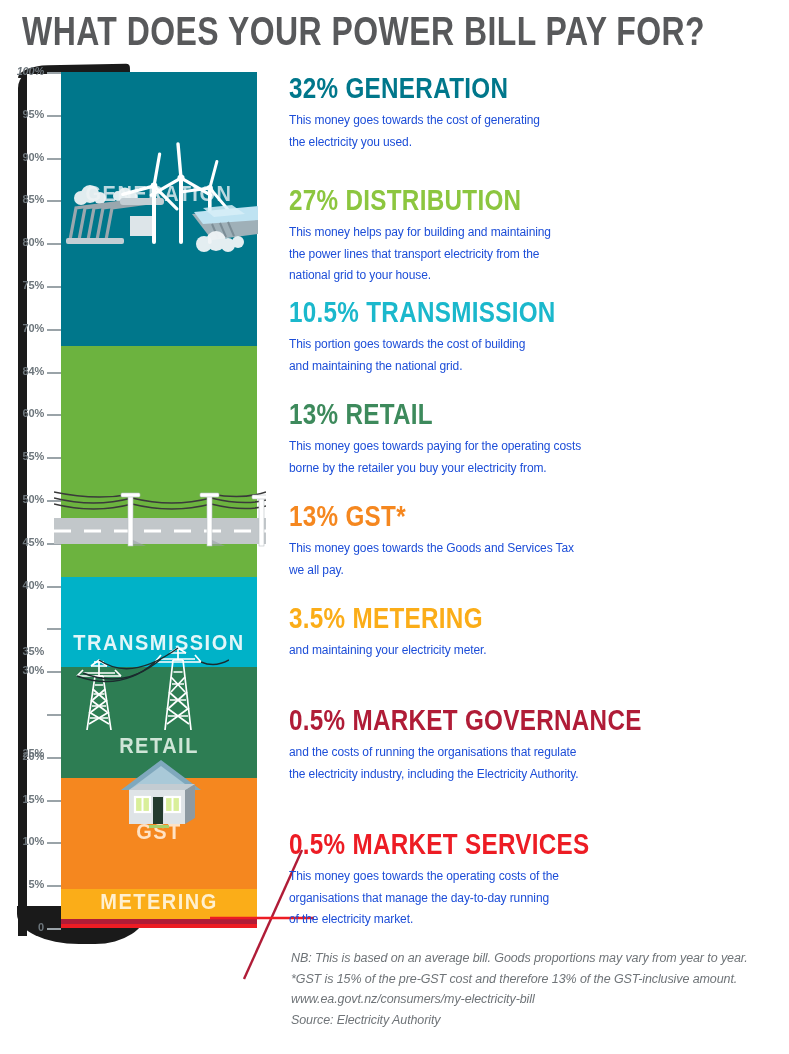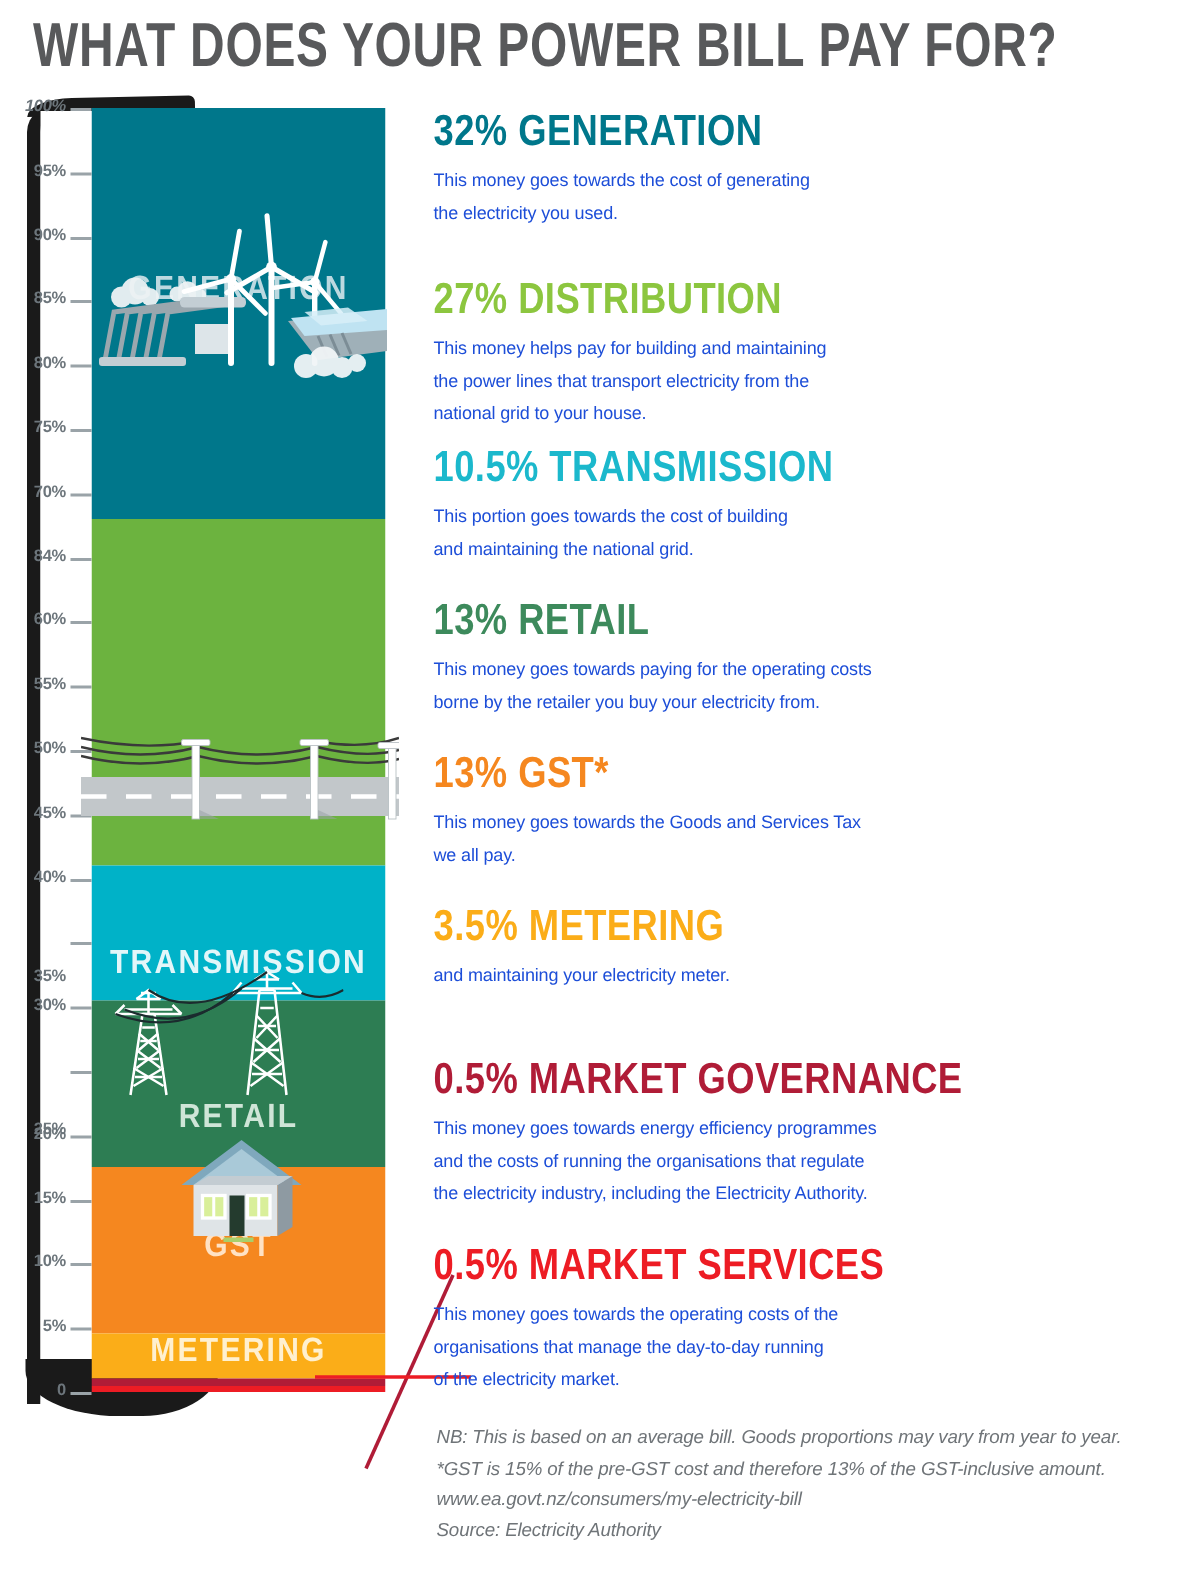--- a/index.html
+++ b/index.html
@@ -368,21 +368,20 @@
     </div>
     <div class="block" style="top: 530px;">
       <div class="head" style="color: rgb(251, 173, 24);">3.5% METERING</div>
       <div class="body">
         <div>and maintaining your electricity meter.</div>
       </div>
     </div>
     <div class="block" style="top: 632px;">
       <div class="head" style="color: rgb(176, 28, 55);">0.5% MARKET GOVERNANCE</div>
       <div class="body">
-        <div>This money goes towards energy efficiency programmes</div>
         <div>and the costs of running the organisations that regulate</div>
         <div>the electricity industry, including the Electricity Authority.</div>
       </div>
     </div>
     <div class="block" style="top: 756px;">
       <div class="head" style="color: rgb(237, 28, 36);">0.5% MARKET SERVICES</div>
       <div class="body">
         <div>This money goes towards the operating costs of the</div>
         <div>organisations that manage the day-to-day running</div>
         <div>of the electricity market.</div>

